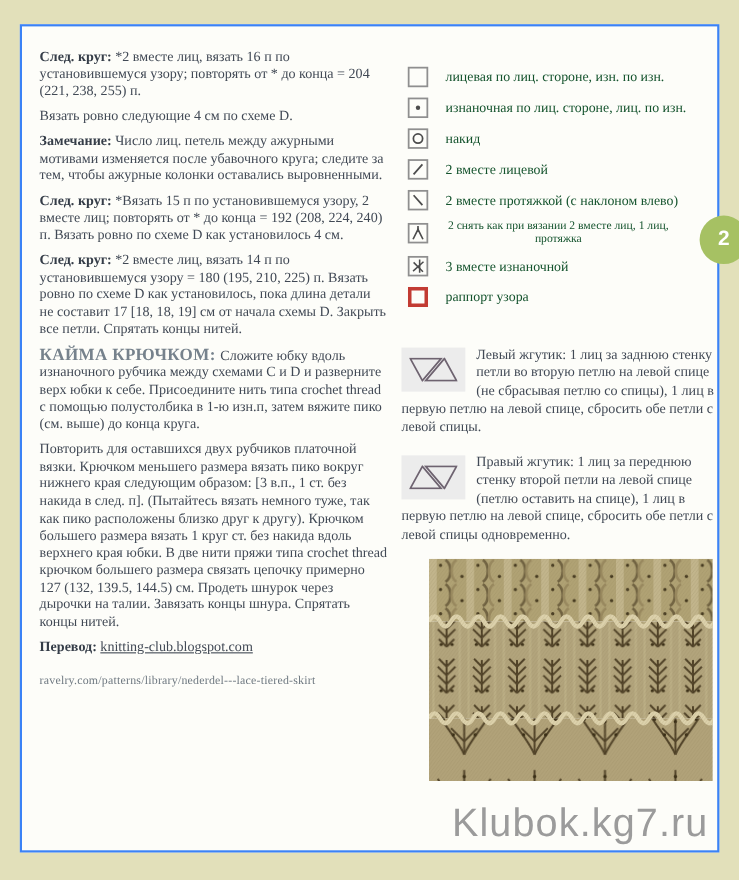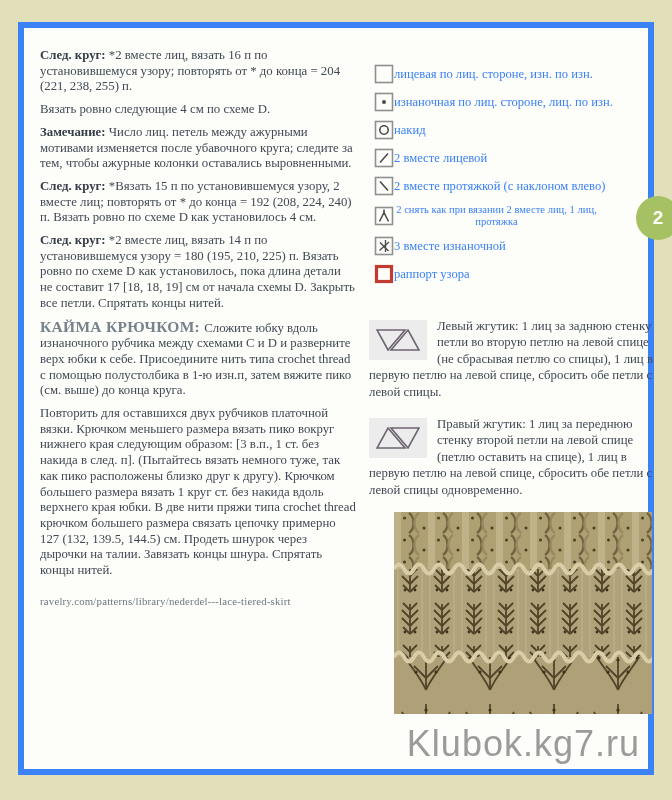--- a/index.html
+++ b/index.html
@@ -3,38 +3,38 @@
 <meta charset="utf-8">
 <style>
   html,body { margin:0; padding:0; }
   body {
     width:672px; height:800px; position:relative; overflow:hidden;
     background:#e2e0ba;
     font-family:"Liberation Serif", serif;
   }
   .card {
     position:absolute; left:18px; top:22px; width:636px; height:753px;
-    background:#fdfdf9; border:6px solid #3b82f6; box-sizing:border-box;
+    background:#fdfdf9; border:2px solid #3b82f6; box-sizing:border-box;
   }
   
   .left-col {
     position:absolute; left:16px; top:20px; width:316px;
     font-size:12.8px; line-height:15.7px; color:#414955;
   }
   .para { margin:0 0 7px 0; }
   .plabel { color:#353d48; }
   .plabel.heading { font-size:15.5px; color:#76828c; font-weight:bold; letter-spacing:0.3px; }
   .link { color:#414955; text-decoration:underline; cursor:pointer; }
   .source-url { font-size:10.8px; color:#6e7880; margin-top:15px; letter-spacing:0.2px; }
   
   .right-col { position:absolute; left:345px; top:36px; width:292px; }
   .legend-row { display:flex; align-items:center; margin-bottom:8px; min-height:20px; }
   .legend-row .sym { flex:0 0 20px; height:20px; margin-left:5px; }
   .legend-label {
-    font-size:12.6px; color:#3b82f6; line-height:14px;
+    margin-left:15px; font-size:12.6px; color:#14532d; line-height:14px;
   }
   .legend-label.small-label { font-size:10.6px; line-height:12px; max-width:205px;text-align:center; }
   .cables { margin-top:34px; }
   .cable-block { margin-bottom:16px; overflow:visible; font-size:12.8px; line-height:16.4px; color:#414955; }
   .cable-sym {
     float:left; width:58px; height:40px; background:#ececec;
     display:flex; align-items:center; justify-content:center;
     margin:2px 10px 4px 0;
   }
   .cable-block::after { content:""; display:block; clear:none; }
@@ -60,20 +60,21 @@
 <div class="card">
 
   <div class="left-col">
     <p class="para"><b class="plabel">След. круг: </b><span class="ptext">*2 вместе лиц, вязать 16 п по установившемуся узору; повторять от * до конца = 204 (221, 238, 255) п.</span></p>
     <p class="para"><b class="plabel"></b><span class="ptext">Вязать ровно следующие 4 см по схеме D.</span></p>
     <p class="para"><b class="plabel">Замечание: </b><span class="ptext">Число лиц. петель между ажурными мотивами изменяется после убавочного круга; следите за тем, чтобы ажурные колонки оставались выровненными.</span></p>
     <p class="para"><b class="plabel">След. круг: </b><span class="ptext">*Вязать 15 п по установившемуся узору, 2 вместе лиц; повторять от * до конца = 192 (208, 224, 240) п. Вязать ровно по схеме D как установилось 4 см.</span></p>
     <p class="para"><b class="plabel">След. круг: </b><span class="ptext">*2 вместе лиц, вязать 14 п по установившемуся узору = 180 (195, 210, 225) п. Вязать ровно по схеме D как установилось, пока длина детали не составит 17 [18, 18, 19] см от начала схемы D. Закрыть все петли. Спрятать концы нитей.</span></p>
     <p class="para"><b class="plabel heading">КАЙМА КРЮЧКОМ: </b><span class="ptext">Сложите юбку вдоль изнаночного рубчика между схемами C и D и разверните верх юбки к себе. Присоедините нить типа crochet thread с помощью полустолбика в 1-ю изн.п, затем вяжите пико (см. выше) до конца круга.</span></p>
     <p class="para"><b class="plabel"></b><span class="ptext">Повторить для оставшихся двух рубчиков платочной вязки. Крючком меньшего размера вязать пико вокруг нижнего края следующим образом: [3 в.п., 1 ст. без накида в след. п]. (Пытайтесь вязать немного туже, так как пико расположены близко друг к другу). Крючком большего размера вязать 1 круг ст. без накида вдоль верхнего края юбки. В две нити пряжи типа crochet thread крючком большего размера связать цепочку примерно 127 (132, 139.5, 144.5) см. Продеть шнурок через дырочки на талии. Завязать концы шнура. Спрятать концы нитей.</span></p>
+    <p class="para"><b class="plabel">Перевод: </b><a class="link">knitting-club.blogspot.com</a></p>
     <div class="source-url">ravelry.com/patterns/library/nederdel---lace-tiered-skirt</div>
   </div>
 
   <div class="right-col">
 
     <div class="legend-row">
       <span class="sym">
         <svg width="20" height="20" viewBox="0 0 20 20">
             <rect x="1.5" y="1.5" width="17" height="17" fill="none" stroke="#8f8f8f" stroke-width="1.6"></rect>
           </svg>

